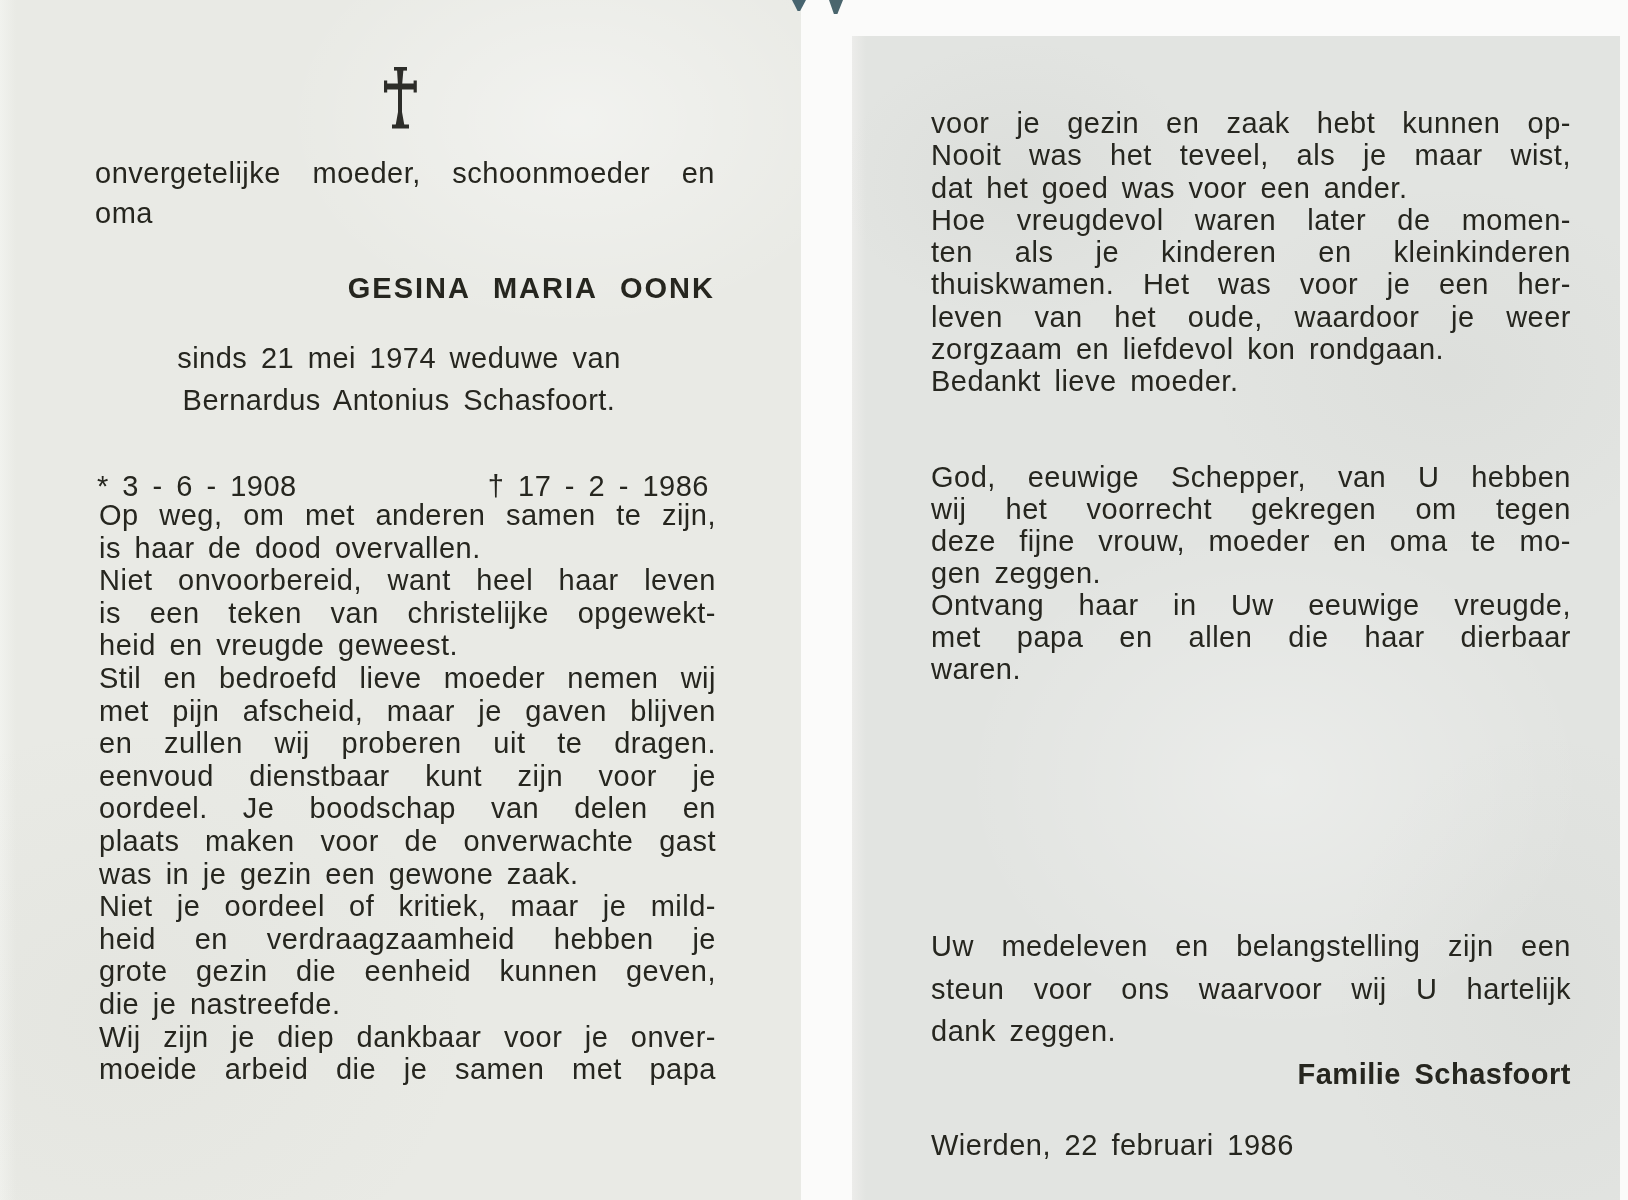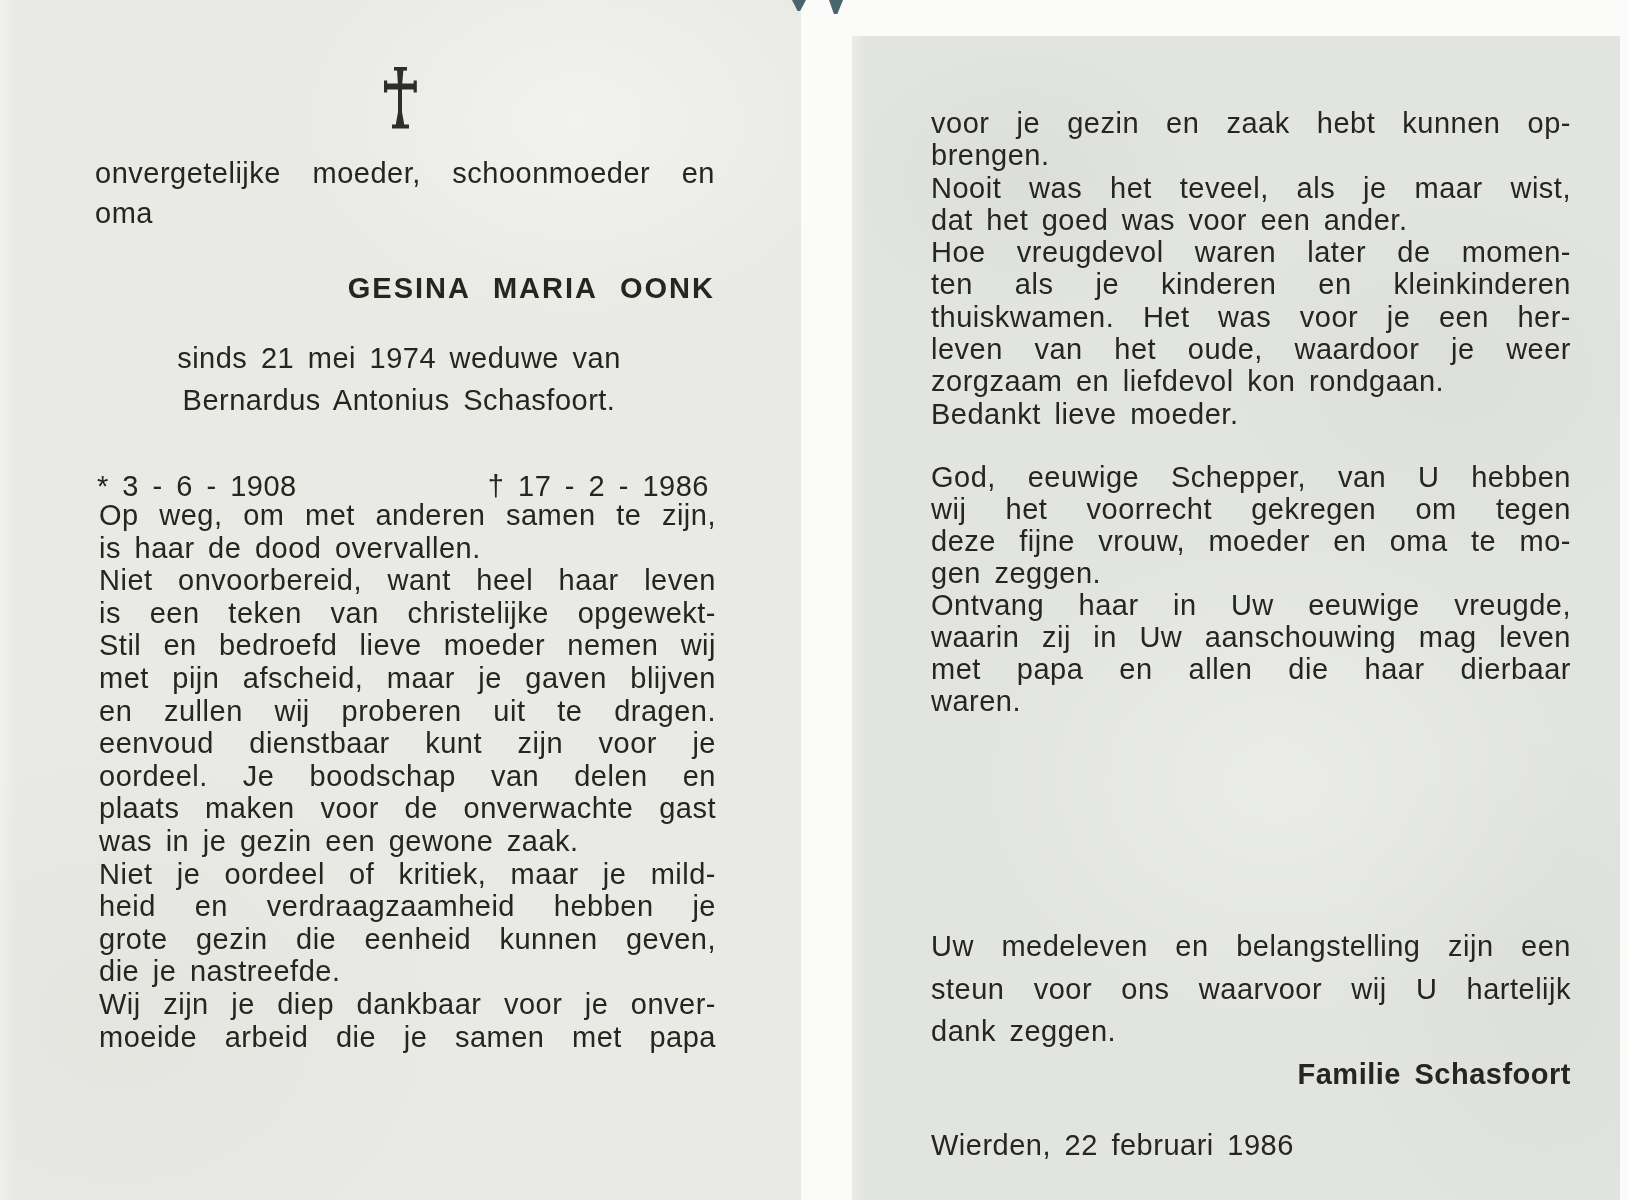--- a/index.html
+++ b/index.html
@@ -104,58 +104,57 @@
     <div class="tb dates" style="left:97px; top:434px; width:612px;margin-top:36px;">
       <span>* 3 - 6 - 1908</span>
       <span>† 17 - 2 - 1986</span>
     </div>
 
     <div class="tb" style="left:99px; top:499px; width:617px;">
       <span class="ln j">Op weg, om met anderen samen te zijn,</span>
       <span class="ln">is haar de dood overvallen.</span>
       <span class="ln j">Niet onvoorbereid, want heel haar leven</span>
       <span class="ln j">is een teken van christelijke opgewekt-</span>
+      <span class="ln">heid en vreugde geweest.</span>
       <span class="ln j">Stil en bedroefd lieve moeder nemen wij</span>
       <span class="ln j">met pijn afscheid, maar je gaven blijven</span>
       <span class="ln j">en zullen wij proberen uit te dragen.</span>
       <span class="ln j">eenvoud dienstbaar kunt zijn voor je</span>
       <span class="ln j">oordeel. Je boodschap van delen en</span>
       <span class="ln j">plaats maken voor de onverwachte gast</span>
       <span class="ln">was in je gezin een gewone zaak.</span>
       <span class="ln j">Niet je oordeel of kritiek, maar je mild-</span>
       <span class="ln j">heid en verdraagzaamheid hebben je</span>
       <span class="ln j">grote gezin die eenheid kunnen geven,</span>
       <span class="ln">die je nastreefde.</span>
       <span class="ln j">Wij zijn je diep dankbaar voor je onver-</span>
       <span class="ln j">moeide arbeid die je samen met papa</span>
     </div>
   </div>
 
   <div class="page page-right">
 
     <div class="tb para1" style="left:79px; top:71px; width:640px;">
       <span class="ln j">voor je gezin en zaak hebt kunnen op-</span>
-      <span class="ln">brengen.</span>
       <span class="ln j">Nooit was het teveel, als je maar wist,</span>
       <span class="ln">dat het goed was voor een ander.</span>
       <span class="ln j">Hoe vreugdevol waren later de momen-</span>
       <span class="ln j">ten als je kinderen en kleinkinderen</span>
       <span class="ln j">thuiskwamen. Het was voor je een her-</span>
       <span class="ln j">leven van het oude, waardoor je weer</span>
       <span class="ln">zorgzaam en liefdevol kon rondgaan.</span>
       <span class="ln">Bedankt lieve moeder.</span>
     </div>
 
     <div class="tb para2" style="left:79px; top:425px; width:640px;">
       <span class="ln j">God, eeuwige Schepper, van U hebben</span>
       <span class="ln j">wij het voorrecht gekregen om tegen</span>
       <span class="ln j">deze fijne vrouw, moeder en oma te mo-</span>
       <span class="ln">gen zeggen.</span>
       <span class="ln j">Ontvang haar in Uw eeuwige vreugde,</span>
-      <span class="ln j">waarin zij in Uw aanschouwing mag leven</span>
       <span class="ln j">met papa en allen die haar dierbaar</span>
       <span class="ln">waren.</span>
     </div>
 
     <div class="tb closing" style="left:79px; top:889px; width:640px;">
       <span class="ln j">Uw medeleven en belangstelling zijn een</span>
       <span class="ln j">steun voor ons waarvoor wij U hartelijk</span>
       <span class="ln">dank zeggen.</span>
     </div>
 

